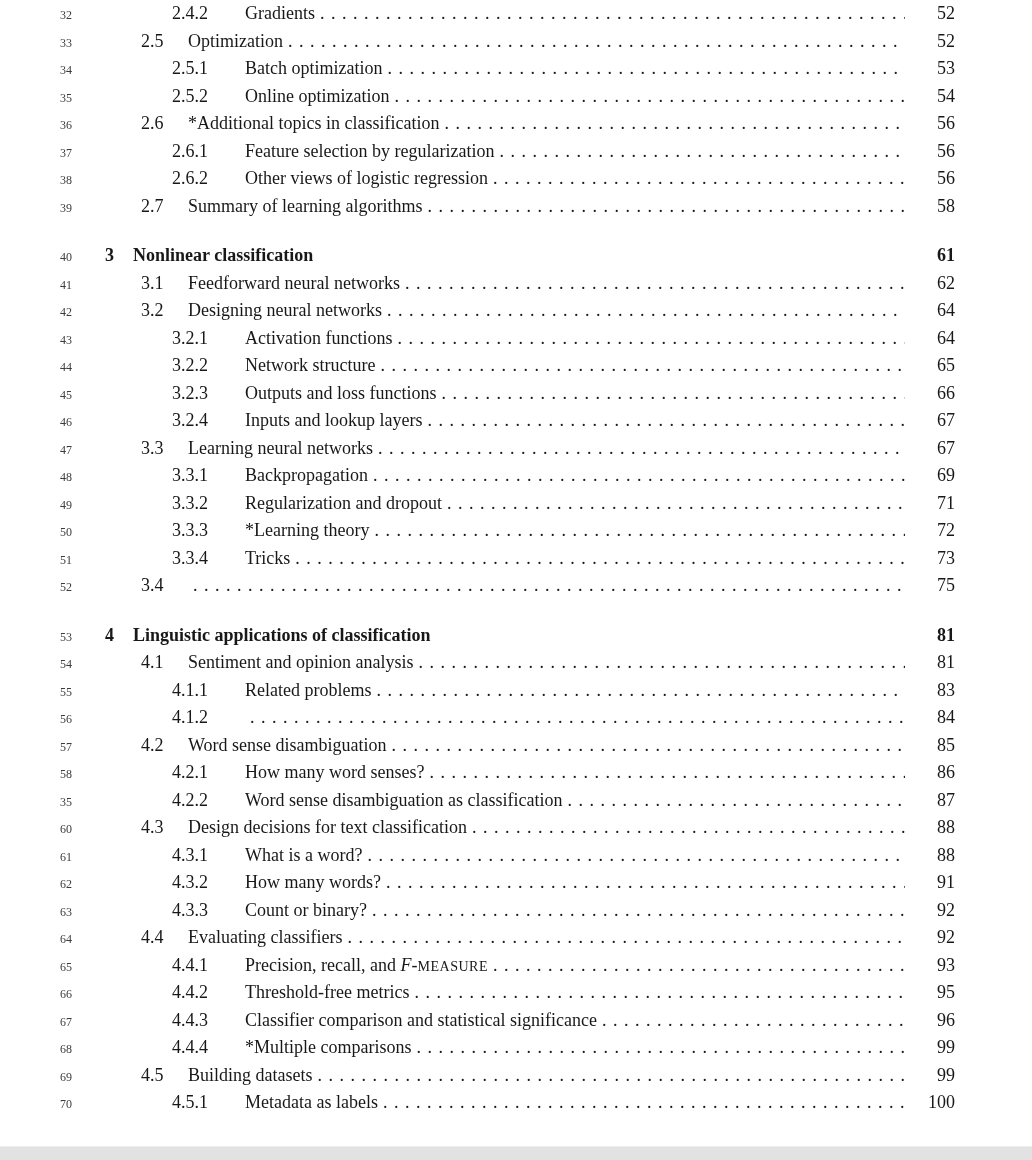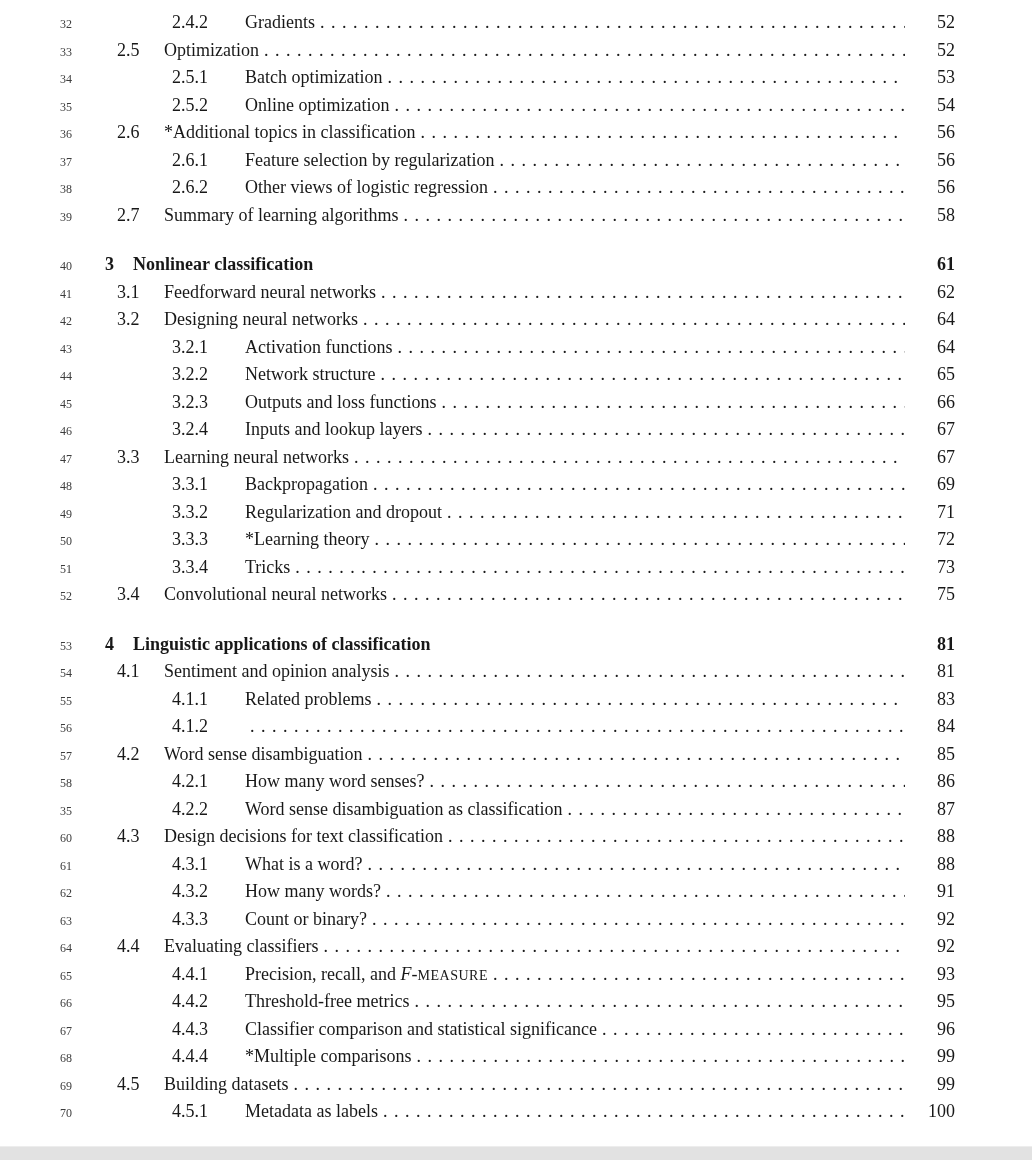--- a/index.html
+++ b/index.html
@@ -8,21 +8,20 @@
   }
   body {
     position: relative;
     width: 1032px;
     height: 1160px;
     background: #ffffff;
     overflow: hidden;
     font-family: "Liberation Serif", "DejaVu Serif", serif;
   }
   #toc {
-    padding-top: 9px;
   }
   .row {
     display: flex;
     align-items: baseline;
     height: 27.5px;
     line-height: 27.5px;
     padding-left: 60px;
     padding-right: 77px;
     font-size: 18px;
     color: #181818;
@@ -36,21 +35,21 @@
   .lineno {
     flex: 0 0 45px;
     width: 45px;
     font-size: 12px;
     font-weight: normal;
     color: #3c3c3c;
     line-height: 27.5px;
   }
   .num { flex: 0 0 auto; }
   .level0 .num { width: 28px; }
-  .level1 .num { width: 47px; margin-left: 12px; }
+  .level1 .num { width: 47px; margin-left: 36px; }
   .level2 .num { width: 73px; margin-left: 67px; }
   .title {
     flex: 0 0 auto;
     white-space: nowrap;
   }
   .leader {
     flex: 1 1 auto;
     overflow: hidden;
     white-space: nowrap;
     text-align: right;
@@ -216,21 +215,20 @@
     <div class="row level2">
     <span class="lineno">51</span>
     <span class="num">3.3.4</span>
     <span class="title">Tricks</span>
     <span class="leader">. . . . . . . . . . . . . . . . . . . . . . . . . . . . . . . . . . . . . . . . . . . . . . . . . . . . . . . . . . . . . . . . . . . . . . . . . . . . . . . . . . . . . . . . . . . . . . . . . . . . . . . . . . . . . . . . . . . . . . . . </span>
     <span class="pagenum">73</span>
   </div>
     <div class="row level1">
     <span class="lineno">52</span>
     <span class="num">3.4</span>
-    <span class="title">Convolutional neural networks</span>
     <span class="leader">. . . . . . . . . . . . . . . . . . . . . . . . . . . . . . . . . . . . . . . . . . . . . . . . . . . . . . . . . . . . . . . . . . . . . . . . . . . . . . . . . . . . . . . . . . . . . . . . . . . . . . . . . . . . . . . . . . . . . . . . </span>
     <span class="pagenum">75</span>
   </div>
     <div class="row level0 chapter">
     <span class="lineno">53</span>
     <span class="num">4</span>
     <span class="title">Linguistic applications of classification</span>
     <span class="leader">. . . . . . . . . . . . . . . . . . . . . . . . . . . . . . . . . . . . . . . . . . . . . . . . . . . . . . . . . . . . . . . . . . . . . . . . . . . . . . . . . . . . . . . . . . . . . . . . . . . . . . . . . . . . . . . . . . . . . . . . </span>
     <span class="pagenum">81</span>
   </div>

